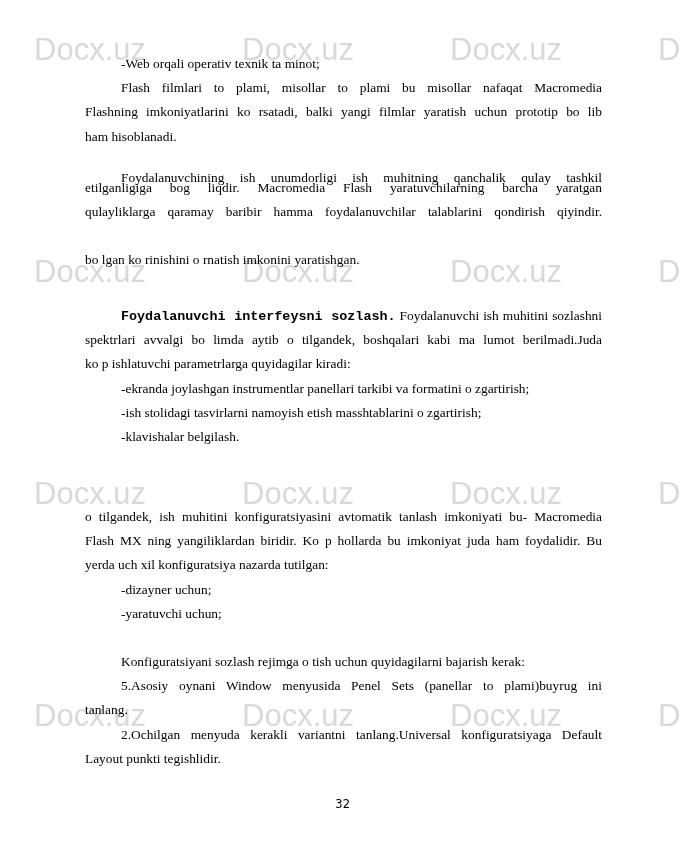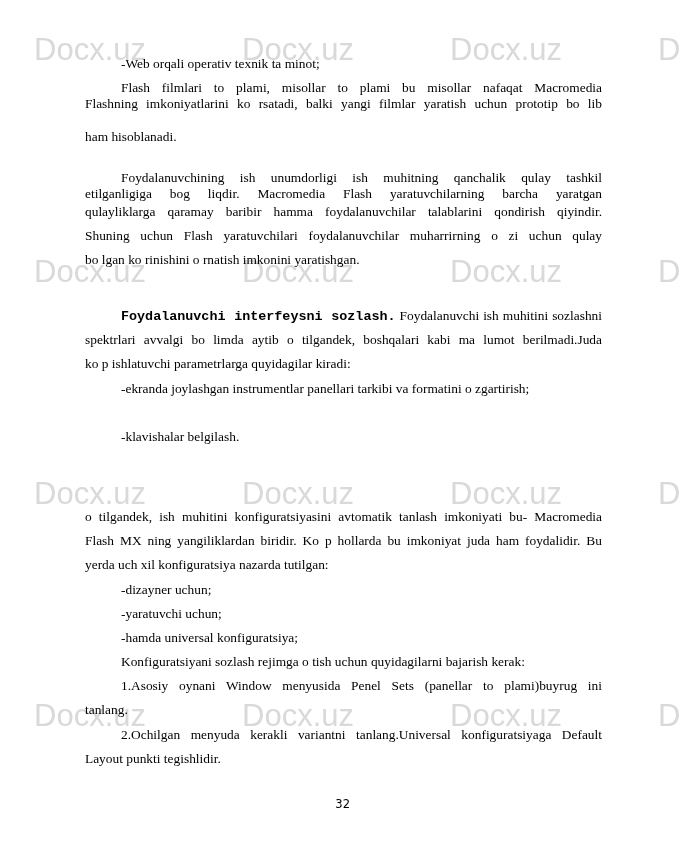--- a/index.html
+++ b/index.html
@@ -52,48 +52,47 @@
   <div class="wm-row" style="top:700px">
     <span class="wm" style="left:20px">Docx.uz</span>
     <span class="wm" style="left:228px">Docx.uz</span>
     <span class="wm" style="left:436px">Docx.uz</span>
     <span class="wm" style="left:644px">Docx.uz</span>
   </div>
 
   <div class="line indent" style="top:56px">-Web orqali operativ texnik ta   minot;</div>
 
   <div class="line indent just" style="top:80px">Flash filmlari to plami, misollar to plami bu misollar nafaqat Macromedia</div>
-  <div class="line just" style="top:96px">Flashning imkoniyatlarini ko   rsatadi, balki yangi filmlar yaratish uchun prototip bo   lib</div>
+  <div class="line just" style="top:104px">Flashning imkoniyatlarini ko   rsatadi, balki yangi filmlar yaratish uchun prototip bo   lib</div>
   <div class="line" style="top:129px">ham hisoblanadi.</div>
 
   <div class="line indent just" style="top:170px">Foydalanuvchining ish unumdorligi ish muhitning qanchalik qulay tashkil</div>
-  <div class="line just" style="top:186px">etilganligiga bog liqdir. Macromedia Flash yaratuvchilarning barcha yaratgan</div>
+  <div class="line just" style="top:180px">etilganligiga bog liqdir. Macromedia Flash yaratuvchilarning barcha yaratgan</div>
   <div class="line just" style="top:204px">qulayliklarga qaramay baribir hamma foydalanuvchilar talablarini qondirish qiyindir.</div>
-  <div class="line just" style="top:228px">Shuning uchun Flash yaratuvchilari foydalanuvchilar muharrirning o zi uchun qulay</div>
   <div class="line" style="top:252px">bo   lgan ko   rinishini o   rnatish imkonini yaratishgan.</div>
 
   <div class="line indent just" style="top:308px">
     <b>Foydalanuvchi interfeysni sozlash.</b>
     <span>Foydalanuvchi ish muhitini sozlashni ayrim</span>
   </div>
   <div class="line just" style="top:332px">spektrlari avvalgi bo   limda aytib o   tilgandek, boshqalari kabi ma   lumot berilmadi.Juda</div>
   <div class="line indent" style="top:381px">-ekranda joylashgan instrumentlar panellari tarkibi va formatini o   zgartirish;</div>
 
   <div class="line" style="top:356px">ko   p ishlatuvchi parametrlarga quyidagilar kiradi:</div>
+  <div class="line indent" style="top:405px">-ish stolidagi tasvirlarni namoyish etish masshtablarini o   zgartirish;</div>
   <div class="line indent" style="top:429px">-klavishalar belgilash.</div>
 
   <div class="line just" style="top:509px">o   tilgandek, ish muhitini konfiguratsiyasini avtomatik tanlash imkoniyati bu- Macromedia</div>
   <div class="line" style="top:557px">yerda uch xil konfiguratsiya nazarda tutilgan:</div>
   <div class="line just" style="top:533px">Flash MX ning yangiliklardan biridir. Ko   p hollarda bu imkoniyat juda ham foydalidir. Bu</div>
 
   <div class="line indent" style="top:582px">-dizayner uchun;</div>
   <div class="line indent" style="top:606px">-yaratuvchi uchun;</div>
-  <div class="line indent" style="top:630px">-hamda universal konfiguratsiya;</div>
   <div class="line indent" style="top:654px">Konfiguratsiyani sozlash rejimga o   tish uchun quyidagilarni bajarish kerak:</div>
 
-  <div class="line indent just" style="top:678px">1.Asosiy oynani Window menyusida Penel Sets (panellar to plami)buyrug ini</div>
+  <div class="line indent just" style="top:678px">5.Asosiy oynani Window menyusida Penel Sets (panellar to plami)buyrug ini</div>
   <div class="line" style="top:702px">tanlang.</div>
 
   <div class="line indent just" style="top:727px">2.Ochilgan menyuda kerakli variantni tanlang.Universal konfiguratsiyaga Default</div>
   <div class="line" style="top:751px">Layout punkti tegishlidir.</div>
 
   <div class="pagenum">32</div>
 </div>
 
 </body></html>

